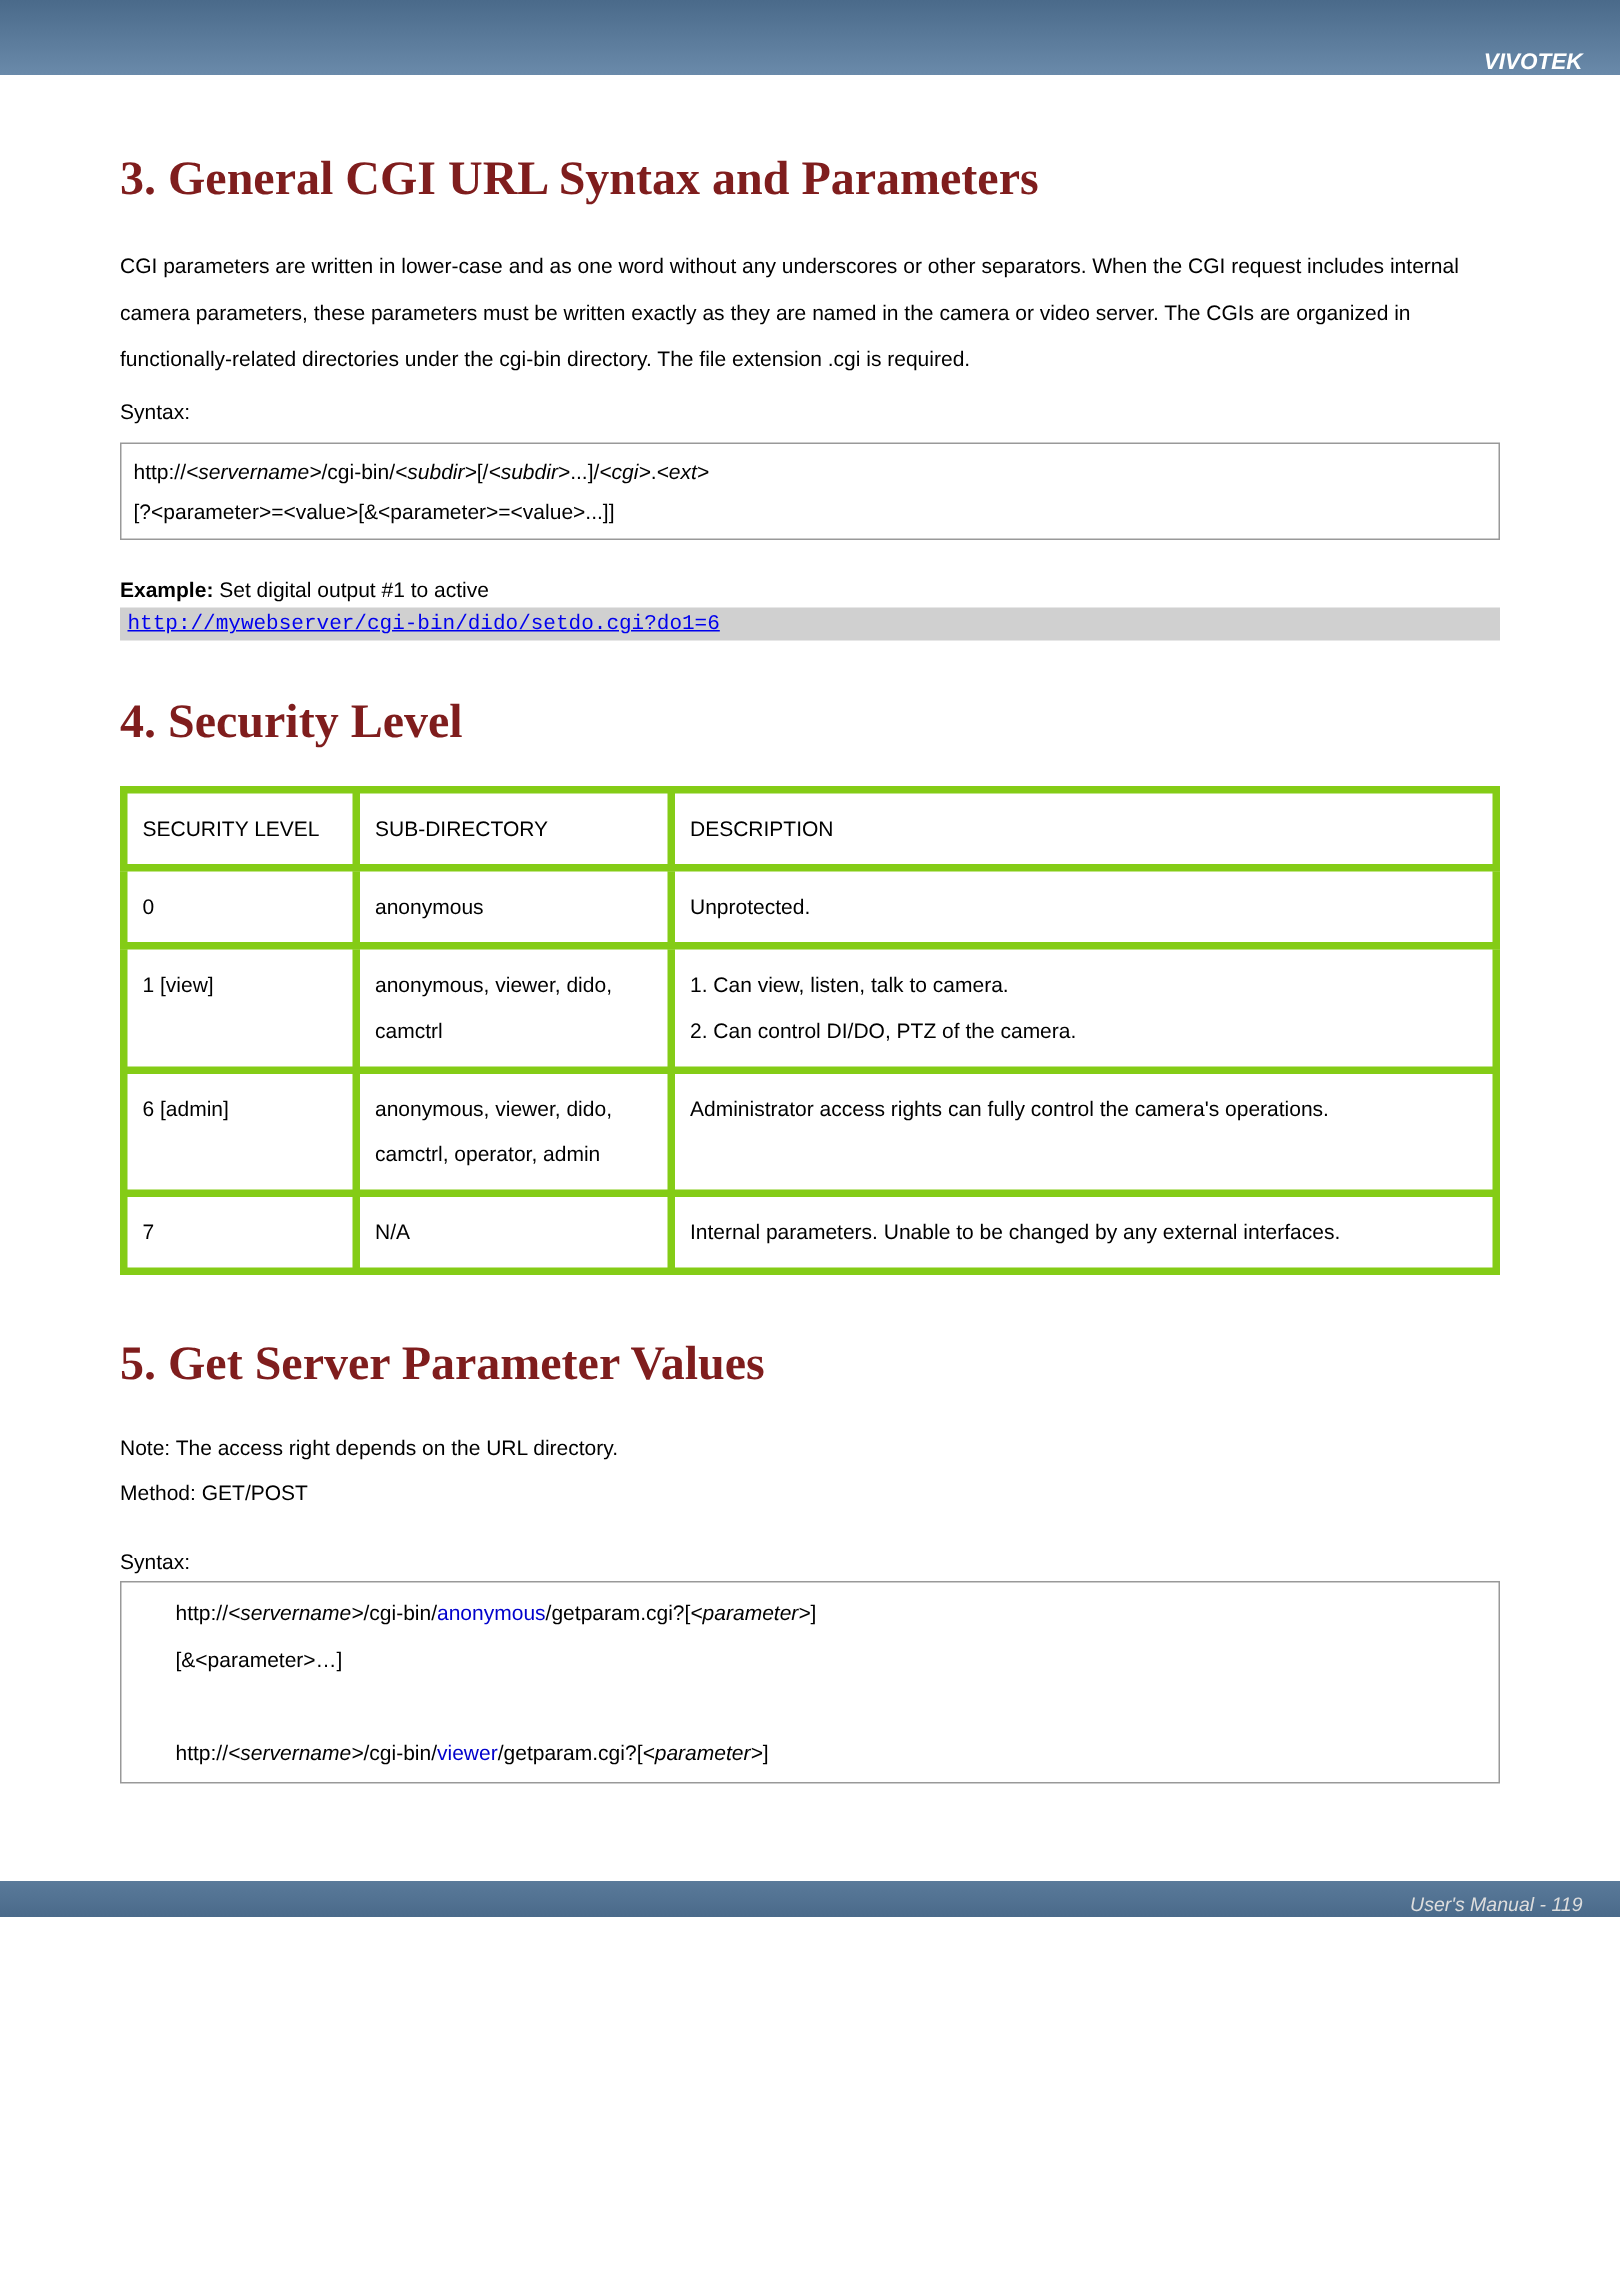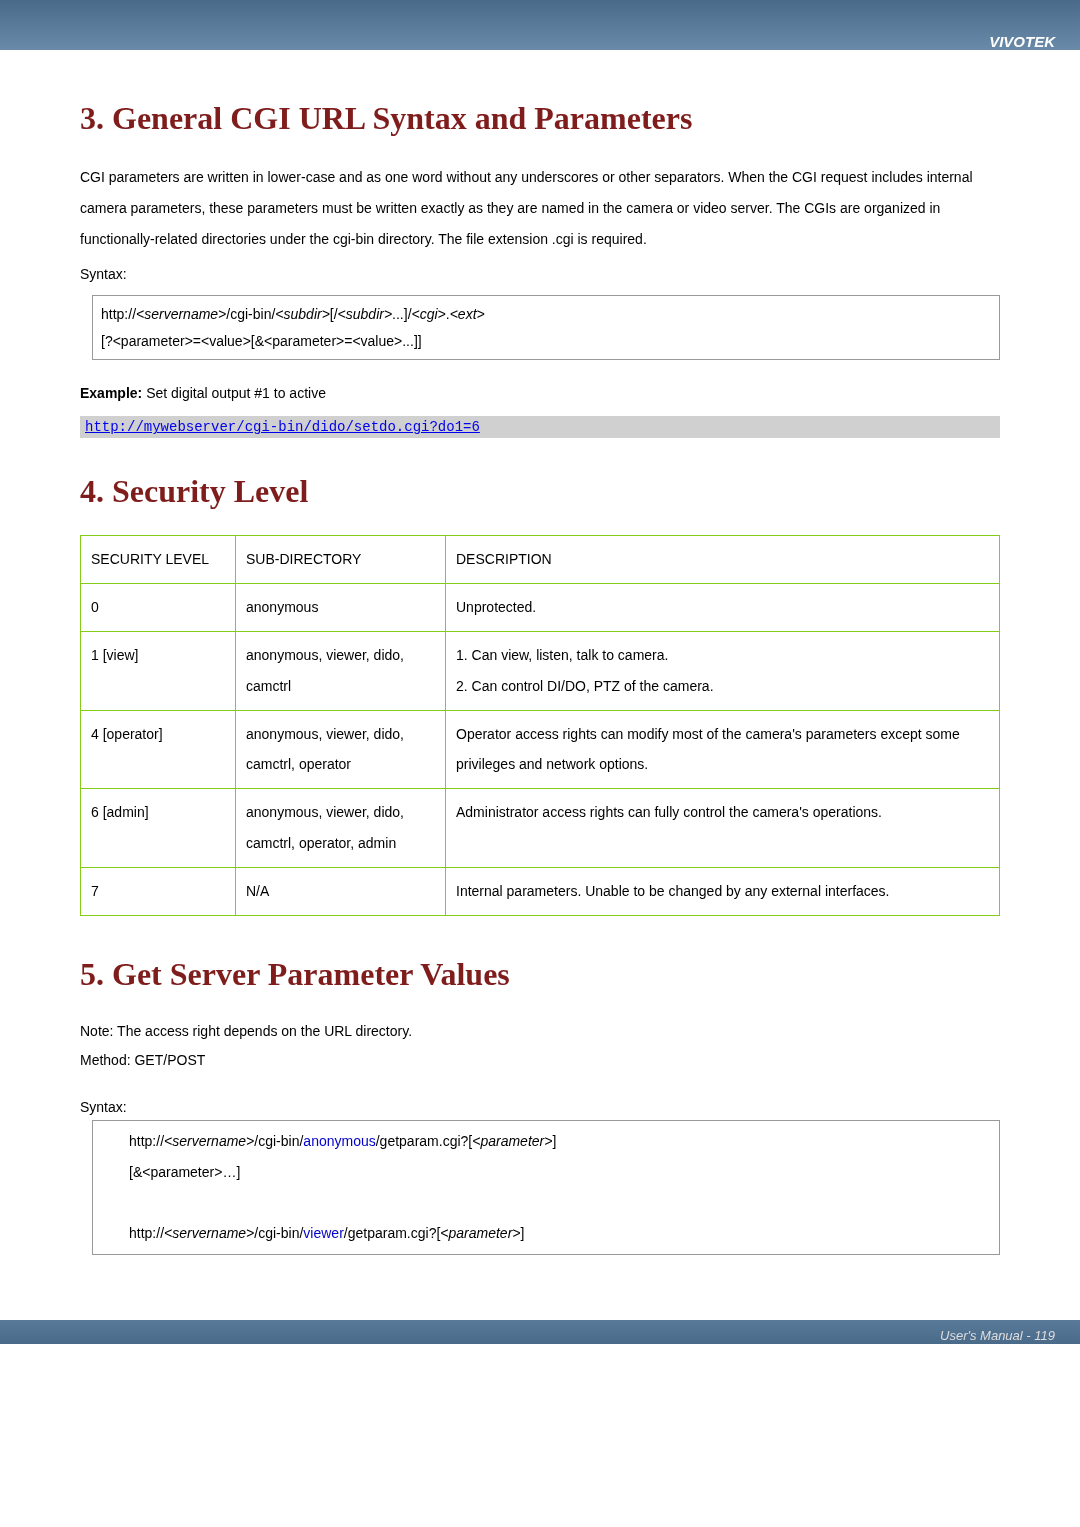--- a/index.html
+++ b/index.html
@@ -2,29 +2,29 @@
 <html><head>
 <meta charset="utf-8">
 <style>
 * { margin: 0; padding: 0; box-sizing: border-box; }
 body { font-family: Verdana, Geneva, sans-serif; background: #fff; width: 1080px; }
 .header { background: linear-gradient(to bottom, #4a6a8a 0%, #5a7a9a 50%, #6a8aaa 100%); height: 50px; position: relative; }
 .header-text { position: absolute; right: 25px; top: 33px; color: #fff; font-style: italic; font-weight: bold; font-size: 15px; }
 .content { padding: 50px 80px 30px 80px; }
 h2 { font-family: "Times New Roman", Times, serif; font-size: 32px; font-weight: bold; margin-bottom: 25px; color: #7f1d1d; }
 .body-text { font-size: 14px; line-height: 2.2; color: #000; margin-bottom: 5px; }
-.syntax-box { border: 1px solid #999; padding: 5px 8px; margin: 5px 0 25px 12px; font-size: 14px; line-height: 1.9; }
+.syntax-box { border: 1px solid #999; padding: 5px 8px; margin: 5px 0 25px 0; font-size: 14px; line-height: 1.9; }
 .syntax-box.multi { line-height: 2.2; padding-left: 36px; }
 .italic { font-style: italic; }
 .example-label { font-weight: bold; font-size: 14px; }
-.example-text { font-size: 14px; margin-bottom: 15px; }
+.example-text { font-size: 14px; margin-bottom: 4px; }
 .example-link { background: #d0d0d0; padding: 3px 5px; font-family: "Courier New", monospace; font-size: 14px; margin-bottom: 35px; }
 .example-link a { color: #0000ee; text-decoration: underline; }
 table { border-collapse: collapse; width: 100%; margin-bottom: 40px; font-size: 14px; }
-th, td { border: 1px solid #84cc16; padding: 8px 10px; text-align: left; vertical-align: top; line-height: 2.2; }
+th, td { border: 5px solid #84cc16; padding: 8px 10px; text-align: left; vertical-align: top; line-height: 2.2; }
 th { font-weight: normal; }
 .note { font-size: 14px; line-height: 1.9; margin-bottom: 3px; }
 .note strong { font-weight: normal; }
 .syntax-label { font-size: 14px; margin-top: 25px; margin-bottom: 3px; }
 .blue { color: #0000cc; }
 .footer { background: linear-gradient(to bottom, #5a7a9a 0%, #4a6a8a 100%); height: 24px; position: relative; }
 .footer-text { position: absolute; right: 25px; top: 8px; color: #ddd; font-style: italic; font-size: 13px; }
 .section { margin-bottom: 35px; }
 </style>
 </head>
@@ -69,25 +69,20 @@
             <td>0</td>
             <td>anonymous</td>
             <td>Unprotected.</td>
           </tr>
           <tr>
             <td>1 [view]</td>
             <td>anonymous, viewer, dido, camctrl</td>
             <td>1. Can view, listen, talk to camera.<br>2. Can control DI/DO, PTZ of the camera.</td>
           </tr>
           <tr>
-            <td>4 [operator]</td>
-            <td>anonymous, viewer, dido, camctrl, operator</td>
-            <td>Operator access rights can modify most of the camera's parameters except some privileges and network options.</td>
-          </tr>
-          <tr>
             <td>6 [admin]</td>
             <td>anonymous, viewer, dido, camctrl, operator, admin</td>
             <td>Administrator access rights can fully control the camera's operations.</td>
           </tr>
           <tr>
             <td>7</td>
             <td>N/A</td>
             <td>Internal parameters. Unable to be changed by any external interfaces.</td>
           </tr>
         </tbody>

